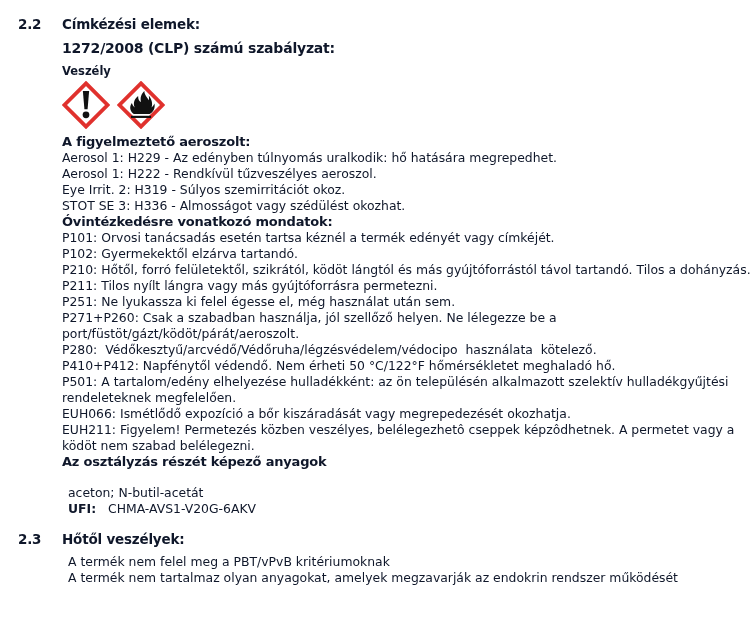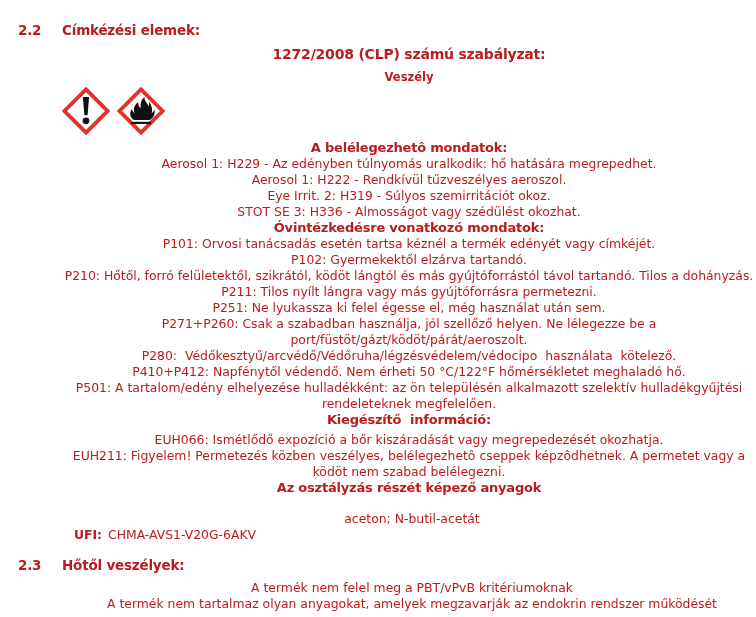--- a/index.html
+++ b/index.html
@@ -1,24 +1,24 @@
 <!DOCTYPE html>
 <html lang="hu"><head>
 <meta charset="utf-8">
 <style>
   html,body{margin:0;padding:0;background:#fff;}
   .page{
     width:756px;height:617px;box-sizing:border-box;
-    padding-top:22px;position:relative;overflow:hidden;
-    background:#fff;color:#b91c1c;
+    padding-top:16px;position:relative;overflow:hidden;
+    background:#fff;color:#0f172a;
     font-family:"DejaVu Sans","Liberation Sans",sans-serif;
   }
   .sec-head{display:flex;margin-left:18px;font-weight:bold;font-size:13.5px;line-height:17px;letter-spacing:-0.2px;}
   .sec-num{width:44px;flex:0 0 44px;}
-  .content{margin-left:62px;width:694px;text-align:center;}
+  .content{margin-left:62px;width:694px;}
   .reg-heading{font-weight:bold;font-size:14px;line-height:19px;margin:6px 0 6px 0;letter-spacing:-0.2px;}
   .signal{font-weight:bold;font-size:11.5px;line-height:14px;margin:0 0 3px 0;}
   .pictos{display:flex;gap:7px;margin:0 0 5px 0;}
   .picto{width:48px;height:48px;display:block;}
   .h4{font-weight:bold;font-size:13px;line-height:16px;margin:0;letter-spacing:-0.2px;white-space:pre-wrap;}
   .h4.supp{margin-bottom:4px;}
   .h4.classif{margin-bottom:15px;}
   .line{font-size:12.4px;line-height:16px;margin:0;white-space:pre-wrap;}
   .indent{padding-left:6px;}
   .substances{}
@@ -48,38 +48,37 @@
         <path d="M43.5 21 L56.5 21 L53.3 59 L46.7 59 Z" fill="#111111"></path>
         <circle cx="50" cy="70.5" r="7" fill="#111111"></circle>
       </svg>
       <svg class="picto" viewBox="0 0 100 100" aria-hidden="true">
         <path d="M50 5 L95 50 L50 95 L5 50 Z" fill="#ffffff" stroke="#e0312d" stroke-width="8" stroke-linejoin="miter"></path>
         <path d="M35 69 C27 63 25 54 31 46 C32 50 34 53 37 55 C33 46 36 37 44 31 C44 38 46 42 50 44 C48 36 50 27 57 21 C57 29 63 34 66 40 C67 37 67 33 66 30 C72 37 75 47 72 55 C75 53 77 50 78 47 C80 56 76 65 68 69 Z" fill="#111111"></path>
         <rect x="29" y="72.5" width="42" height="4.5" fill="#111111"></rect>
       </svg>
     </div>
 
-    <div class="h4">A belélegezhetô mondatok:</div>
+    <div class="h4">A figyelmeztető aeroszolt:</div>
     <p class="line">Aerosol 1: H229 - Az edényben túlnyomás uralkodik: hő hatására megrepedhet.</p>
     <p class="line">Aerosol 1: H222 - Rendkívül tűzveszélyes aeroszol.</p>
     <p class="line">Eye Irrit. 2: H319 - Súlyos szemirritációt okoz.</p>
     <p class="line">STOT SE 3: H336 - Almosságot vagy szédülést okozhat.</p>
 
     <div class="h4">Óvintézkedésre vonatkozó mondatok:</div>
     <p class="line">P101: Orvosi tanácsadás esetén tartsa kéznél a termék edényét vagy címkéjét.</p>
     <p class="line">P102: Gyermekektől elzárva tartandó.</p>
     <p class="line">P210: Hőtől, forró felületektől, szikrától, ködöt lángtól és más gyújtóforrástól távol tartandó. Tilos a dohányzás.</p>
     <p class="line">P211: Tilos nyílt lángra vagy más gyújtóforrásra permetezni.</p>
     <p class="line">P251: Ne lyukassza ki felel égesse el, még használat után sem.</p>
     <p class="line">P271+P260: Csak a szabadban használja, jól szellőző helyen. Ne lélegezze be a port/füstöt/gázt/ködöt/párát/aeroszolt.</p>
     <p class="line">P280:  Védőkesztyű/arcvédő/Védőruha/légzésvédelem/védocipo  használata  kötelező.</p>
     <p class="line">P410+P412: Napfénytől védendő. Nem érheti 50 °C/122°F hőmérsékletet meghaladó hő.</p>
     <p class="line">P501: A tartalom/edény elhelyezése hulladékként: az ön településén alkalmazott szelektív hulladékgyűjtési rendeleteknek megfelelően.</p>
 
-    <div class="h4 supp">Kiegészítő  információ:</div>
     <p class="line">EUH066: Ismétlődő expozíció a bőr kiszáradását vagy megrepedezését okozhatja.</p>
     <p class="line">EUH211: Figyelem! Permetezés közben veszélyes, belélegezhetô cseppek képzôdhetnek. A permetet vagy a ködöt nem szabad belélegezni.</p>
 
     <div class="h4 classif">Az osztályzás részét képező anyagok</div>
 
     <p class="line indent substances">aceton; N-butil-acetát</p>
 
     <div class="ufi-row indent">
       <span class="ufi-label">UFI:</span>
       <span class="ufi-value">CHMA-AVS1-V20G-6AKV</span>

